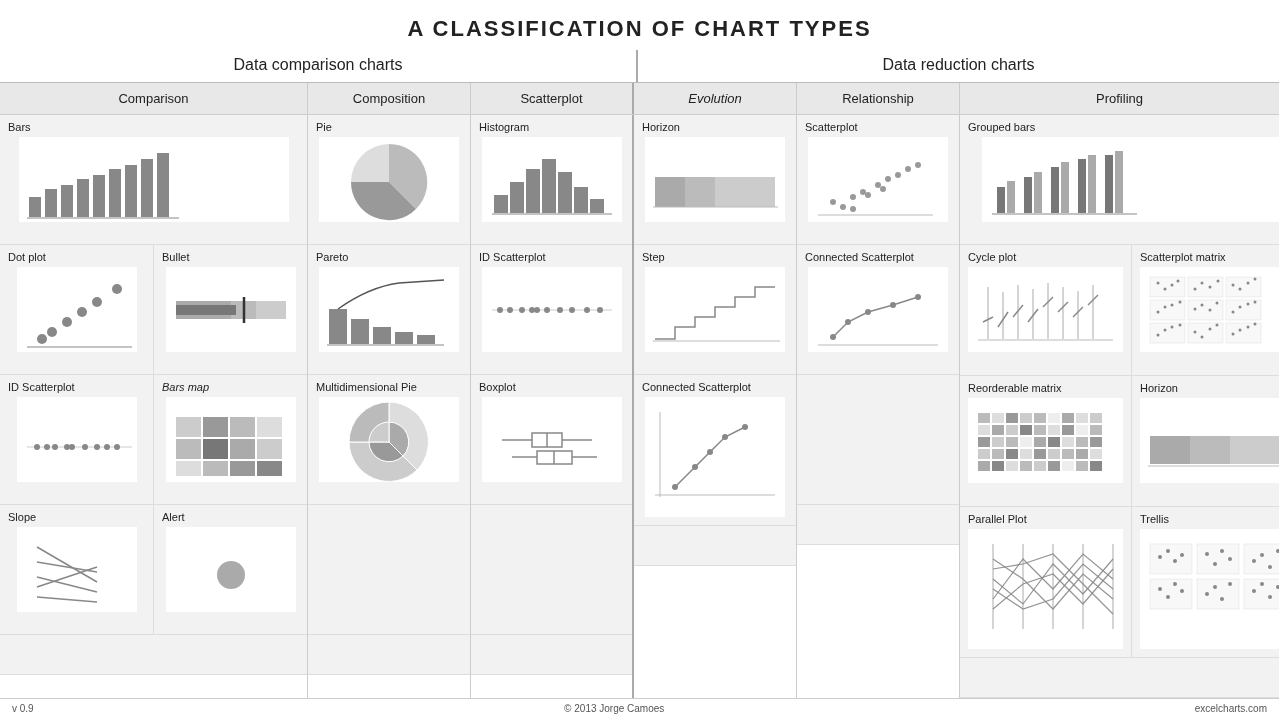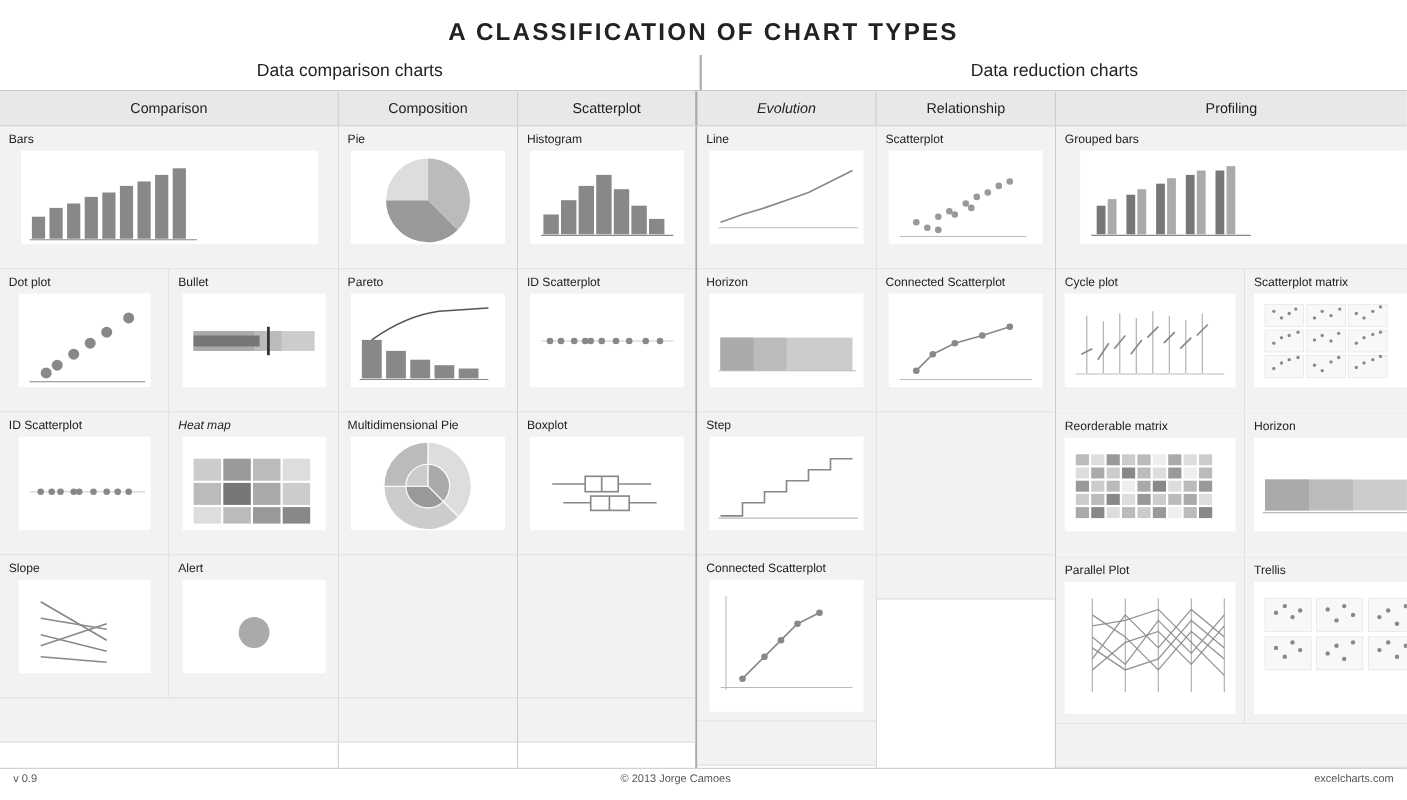--- a/index.html
+++ b/index.html
@@ -214,21 +214,21 @@
           <circle cx="38" cy="50" r="3" fill="#888"></circle>
           <circle cx="50" cy="50" r="3" fill="#888"></circle>
           <circle cx="55" cy="50" r="3" fill="#888"></circle>
           <circle cx="68" cy="50" r="3" fill="#888"></circle>
           <circle cx="80" cy="50" r="3" fill="#888"></circle>
           <circle cx="90" cy="50" r="3" fill="#888"></circle>
           <circle cx="100" cy="50" r="3" fill="#888"></circle>
         </svg>
       </div>
       <div class="chart-cell">
-        <div class="chart-label chart-label-italic">Heat map</div>
+        <div class="chart-label chart-label-italic">Bars map</div>
         <svg class="chart-canvas" width="130" height="85">
 
           <rect x="10" y="20" width="25" height="20" fill="#ccc"></rect>
           <rect x="37" y="20" width="25" height="20" fill="#999"></rect>
           <rect x="64" y="20" width="25" height="20" fill="#bbb"></rect>
           <rect x="91" y="20" width="25" height="20" fill="#ddd"></rect>
           <rect x="10" y="42" width="25" height="20" fill="#bbb"></rect>
           <rect x="37" y="42" width="25" height="20" fill="#777"></rect>
           <rect x="64" y="42" width="25" height="20" fill="#aaa"></rect>
           <rect x="91" y="42" width="25" height="20" fill="#ccc"></rect>
@@ -359,27 +359,20 @@
         <line x1="90" y1="60" x2="115" y2="60" stroke="#888" stroke-width="1.5"></line>
       </svg>
     </div>
 
     <div class="chart-cell" style="min-height:130px;background:#f2f2f2;"></div>
     <div class="chart-cell" style="min-height:40px;background:#f2f2f2;"></div>
   </div>
 
   <div class="col-evolution">
 
-    <div class="chart-cell">
-      <div class="chart-label">Line</div>
-      <svg class="chart-canvas" width="140" height="85">
-        <polyline points="10,65 30,58 50,52 70,45 90,38 110,28 130,18" fill="none" stroke="#888" stroke-width="1.5"></polyline>
-        <line x1="8" y1="70" x2="135" y2="70" stroke="#bbb" stroke-width="1"></line>
-      </svg>
-    </div>
 
     <div class="chart-cell">
       <div class="chart-label">Horizon</div>
       <svg class="chart-canvas" width="140" height="85">
         <rect x="10" y="40" width="120" height="30" fill="#ccc"></rect>
         <rect x="10" y="40" width="60" height="30" fill="#bbb"></rect>
         <rect x="10" y="40" width="30" height="30" fill="#aaa"></rect>
         <line x1="8" y1="70" x2="133" y2="70" stroke="#bbb" stroke-width="1"></line>
       </svg>
     </div>

